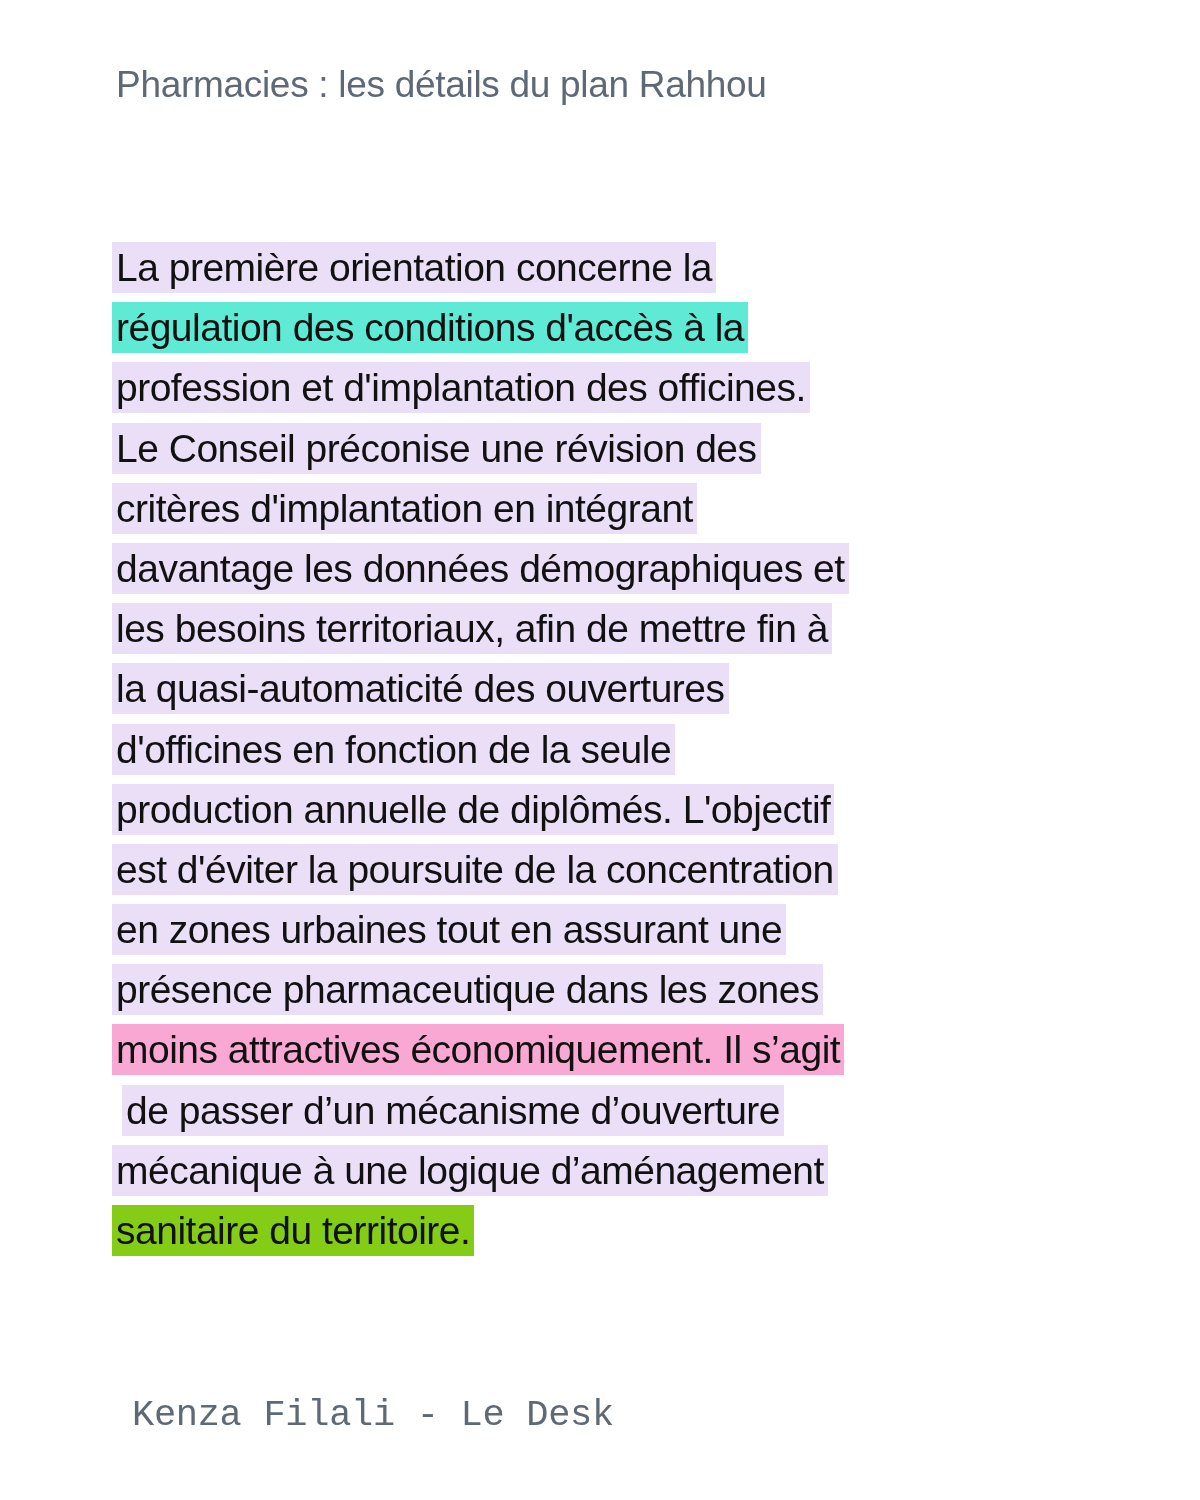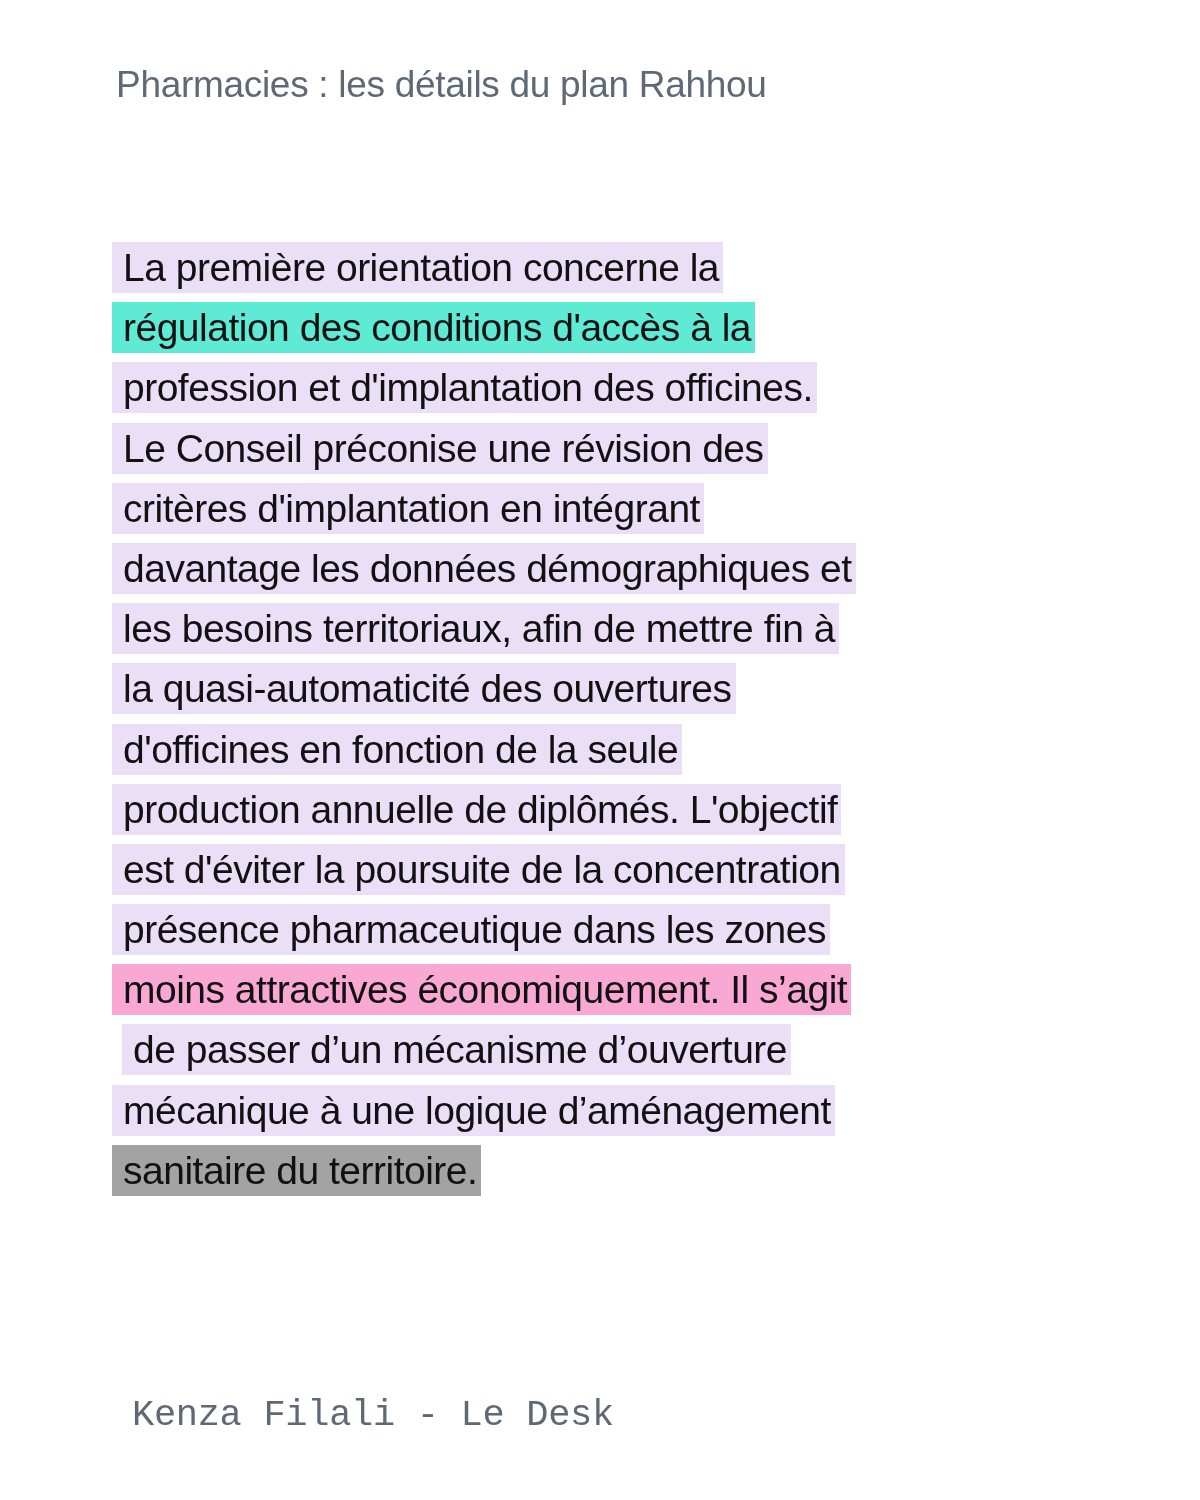--- a/index.html
+++ b/index.html
@@ -34,21 +34,21 @@
     display: block;
     height: 60.2px;
   }
   .quote-line span {
     display: inline-block;
     background: #ebdff8;
     color: #111111;
     font-size: 39px;
     line-height: 51px;
     height: 51px;
-    padding: 0 4px 0 11px;
+    padding: 0 4px 0 4px;
     letter-spacing: -0.5px;
     white-space: nowrap;
   }
   .footer {
     position: absolute;
     left: 132px;
     top: 1392px;
     font-size: 37px;
     line-height: 46px;
     color: #5e6975;
@@ -67,20 +67,21 @@
   <div class="quote-line"><span style="background: #5eead4;">régulation des conditions d'accès à la</span></div>
   <div class="quote-line"><span style="background: rgb(235, 223, 248);">profession et d'implantation des officines.</span></div>
   <div class="quote-line"><span style="background: rgb(235, 223, 248);">Le Conseil préconise une révision des</span></div>
   <div class="quote-line"><span style="background: rgb(235, 223, 248);">critères d'implantation en intégrant</span></div>
   <div class="quote-line"><span style="background: rgb(235, 223, 248);">davantage les données démographiques et</span></div>
   <div class="quote-line"><span style="background: rgb(235, 223, 248);">les besoins territoriaux, afin de mettre fin à</span></div>
   <div class="quote-line"><span style="background: rgb(235, 223, 248); text-align: right;">la quasi-automaticité des ouvertures</span></div>
   <div class="quote-line"><span style="background: rgb(235, 223, 248);">d'officines en fonction de la seule</span></div>
   <div class="quote-line"><span style="background: rgb(235, 223, 248);">production annuelle de diplômés. L'objectif</span></div>
   <div class="quote-line"><span style="background: rgb(235, 223, 248);">est d'éviter la poursuite de la concentration</span></div>
+  <div class="quote-line"><span style="background: rgb(235, 223, 248);">en zones urbaines tout en assurant une</span></div>
   <div class="quote-line"><span style="background: rgb(235, 223, 248);">présence pharmaceutique dans les zones</span></div>
   <div class="quote-line"><span style="background: #f9a8d4;">moins attractives économiquement. Il s’agit</span></div>
   <div class="quote-line"><span style="background: rgb(235, 223, 248); margin-left: 10px;">de passer d’un mécanisme d’ouverture</span></div>
   <div class="quote-line"><span style="background: rgb(235, 223, 248);">mécanique à une logique d’aménagement</span></div>
-  <div class="quote-line"><span style="background: #a3a3a3;">sanitaire du territoire.</span></div>
+  <div class="quote-line"><span style="background: #84cc16;">sanitaire du territoire.</span></div>
 </div>
 
 <div class="footer">Kenza Filali - Le Desk</div>
 
 </body></html>

